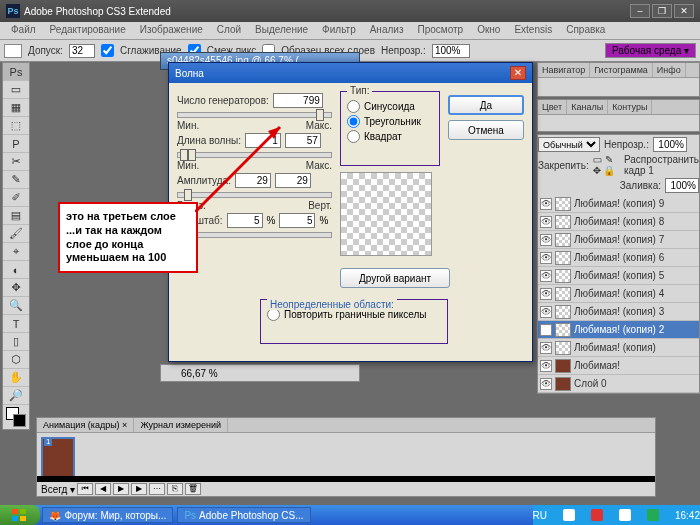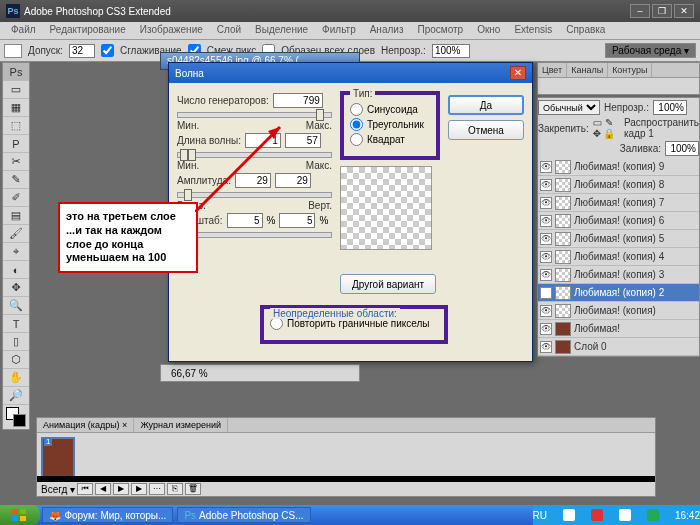--- a/index.html
+++ b/index.html
@@ -9,38 +9,38 @@
 .win-controls{margin-left:auto;display:flex;gap:2px}
 .win-btn{width:20px;height:14px;background:#5a5a5a;border:1px solid #888;color:#fff;font-size:9px;text-align:center;line-height:12px}
 .menubar{height:18px;background:#d7d7d7;display:flex;padding:0 4px;border-bottom:1px solid #999}
 .menubar span{padding:2px 7px;color:#555;cursor:default}
 .optbar{height:22px;background:#d7d7d7;display:flex;align-items:center;padding:0 4px;gap:6px;border-bottom:1px solid #888}
 .optbar .swatch{width:18px;height:14px;border:1px solid #888;background:#fff}
 .optbar label{color:#333}
 .optbar input[type=text]{width:26px;height:14px;border:1px solid #7a7a7a;font-size:10px;padding:0 2px}
 .optbar input[type=checkbox]{vertical-align:middle}
 .optbar .spacer{flex:1}
-.optbar .envbtn{background:#737373;border:1px solid #888;padding:1px 6px}
+.optbar .envbtn{background:#a21caf;border:1px solid #888;padding:1px 6px}
 .work{position:absolute;top:62px;left:0;right:0;bottom:20px;background:#6b6b6b}
 .tools{position:absolute;left:2px;top:0;width:28px;background:#d7d7d7;border:1px solid #888}
 .tools .t{width:26px;height:18px;border-bottom:1px solid #bbb;display:flex;align-items:center;justify-content:center;color:#333;font-size:11px}
 .tools .colorsw{height:24px;position:relative}
 .tools .colorsw .fg{position:absolute;width:13px;height:13px;background:#fff;border:1px solid #000;left:3px;top:2px}
 .tools .colorsw .bg{position:absolute;width:13px;height:13px;background:#000;border:1px solid #888;left:10px;top:9px}
 .doc-title{position:absolute;left:160px;top:-10px;width:200px;height:18px;background:linear-gradient(#7aa5d8,#4a79b8);color:#fff;padding:2px 6px;border:1px solid #345}
 .annot{position:absolute;left:58px;top:140px;width:140px;background:#fff;border:2px solid #d00;padding:6px;color:#000;font-size:11px;font-weight:bold;line-height:1.25;z-index:5}
 .arrow{position:absolute;left:195px;top:60px;width:90px;height:90px;z-index:6;pointer-events:none}
 .dialog{position:absolute;left:168px;top:0px;width:365px;height:300px;background:#ece9d8;border:1px solid #0a246a;z-index:4;box-shadow:2px 2px 6px rgba(0,0,0,.4)}
 .dlg-title{height:20px;background:linear-gradient(#3b77d3,#1b5fc2);color:#fff;padding:2px 6px;display:flex;align-items:center}
 .dlg-title .x{margin-left:auto;width:16px;height:14px;background:#d9553a;border:1px solid #933;text-align:center;line-height:12px;color:#fff}
 .dlg-body{padding:8px;display:flex;gap:8px}
 .col-left{width:160px}
 .col-mid{width:100px}
 .col-right{width:78px;padding-top:4px}
-.grp{border:4px solid #4c1d95;padding:6px 6px 8px;margin-bottom:6px;position:relative}
+.grp{border:1px solid #4c1d95;padding:6px 6px 20px;margin-bottom:6px;position:relative}
 .grp-title{position:absolute;top:-7px;left:6px;background:#ece9d8;padding:0 3px;color:#333}
 .row{display:flex;align-items:center;gap:4px;margin:2px 0}
 .row label{color:#333}
 .row input[type=text]{width:36px;height:15px;border:1px solid #7a7a7a;padding:0 2px;text-align:right}
 .slider{height:6px;background:#ddd;border:1px solid #999;position:relative;margin:4px 0 2px}
 .slider .thumb{position:absolute;width:8px;height:12px;background:#ece9d8;border:1px solid #666;top:-4px}
 .mmx{display:flex;justify-content:space-between;color:#333;font-size:9px}
 .radio{display:flex;align-items:center;gap:4px;margin:2px 0}
 .radio input{margin:0}
 .preview{width:92px;height:84px;background:repeating-conic-gradient(#ccc 0 25%,#fff 0 50%) 0 0/12px 12px;border:1px solid #999;margin-top:6px}
@@ -50,21 +50,21 @@
 .panels{position:absolute;right:0;top:0;width:163px;bottom:0}
 .panel{background:#d7d7d7;border:1px solid #888;margin-bottom:2px}
 .tabs{display:flex;background:#c8c8c8;border-bottom:1px solid #999}
 .tabs span{padding:2px 4px;border-right:1px solid #aaa;font-size:9px;color:#333}
 .p-body{padding:0;font-size:9px;color:#333}
 .layer{display:flex;align-items:center;height:18px;border-bottom:1px solid #bbb;gap:3px;padding:0 2px}
 .layer.sel{background:#4a7abf;color:#fff}
 .eye{width:12px;height:12px;border:1px solid #888;background:#fff;font-size:8px;text-align:center;line-height:10px}
 .thumb-l{width:16px;height:14px;background:repeating-conic-gradient(#ccc 0 25%,#fff 0 50%) 0 0/6px 6px;border:1px solid #888}
 .thumb-l.img{background:#7a3826}
-.doc-strip{position:absolute;left:160px;top:302px;width:200px;height:18px;background:#d7d7d7;border:1px solid #888;display:flex;align-items:center;padding:0 10px;gap:4px}
+.doc-strip{position:absolute;left:160px;top:302px;width:200px;height:18px;background:#d7d7d7;border:1px solid #888;display:flex;align-items:center;padding:0 20px;gap:4px}
 .anim{position:absolute;left:36px;top:355px;width:620px;height:80px;background:#d7d7d7;border:1px solid #888}
 .anim-tabs{display:flex;background:#c8c8c8;border-bottom:1px solid #999}
 .anim-tabs span{padding:2px 6px;border-right:1px solid #aaa;font-size:9px}
 .frame{width:34px;height:42px;border:2px solid #4a7abf;margin:4px;background:#7a3826;position:relative}
 .frame .n{position:absolute;top:-2px;left:1px;background:#4a7abf;color:#fff;font-size:8px;padding:0 2px}
 .frame .d{position:absolute;bottom:-12px;left:0;font-size:8px;background:#4a7abf;color:#fff;width:34px;text-align:center}
 .anim-ctrl{position:absolute;bottom:0;left:0;right:0;height:20px;background:#d7d7d7;border-top:6px solid #000000;display:flex;align-items:center;gap:2px;padding:0 4px}
 .anim-ctrl .ab{width:16px;height:12px;border:1px solid #888;background:#e8e8e8;text-align:center;font-size:8px;line-height:10px}
 .taskbar{position:absolute;bottom:0;left:0;right:0;height:20px;background:linear-gradient(#3c8ee6,#245dd0);display:flex;align-items:center}
 .start{width:40px;height:20px;background:linear-gradient(#5fb346,#3d8a2c);border-radius:0 8px 8px 0;display:flex;align-items:center;justify-content:center}
@@ -216,41 +216,49 @@
           <div class="radio">
               <input type="radio" name="wt" checked="" style="">
               <label>Треугольник</label>
             </div>
           <div class="radio">
               <input type="radio" name="wt" style="">
               <label>Квадрат</label>
             </div>
         </div>
         <div class="preview"></div>
-        <button class="btn" style="width:96px;margin-top:24px">Другой вариант</button>
+        <button class="btn" style="width:110px;margin-top:12px">Другой вариант</button>
         <div class="grp" style="margin-top:6px;width:188px;margin-left:-80px">
           <span class="grp-title lnk">Неопределенные области:</span>
           <div class="radio">
               <input type="radio" name="ua" style="">
               <label>Повторить граничные пикселы</label>
             </div>
         </div>
       </div>
       <div class="col-right">
         <button class="btn def">Да</button>
         <button class="btn">Отмена</button>
       </div>
     </div>
   </div>
 
   <div class="doc-strip">
     <span>66,67 %</span>
   </div>
 
   <div class="panels">
+    <div class="panel">
+      <div class="tabs">
+          <span>Навигатор</span>
+          <span>Гистограмма</span>
+          <span>Инфо</span>
+        </div>
+      <div class="p-body" style="height:18px"></div>
+    </div>
     <div class="panel">
       <div class="tabs">
           <span>Цвет</span>
           <span>Каналы</span>
           <span>Контуры</span>
         </div>
       <div class="p-body" style="height:16px"></div>
     </div>
     <div class="panel">
       <div class="p-body">

